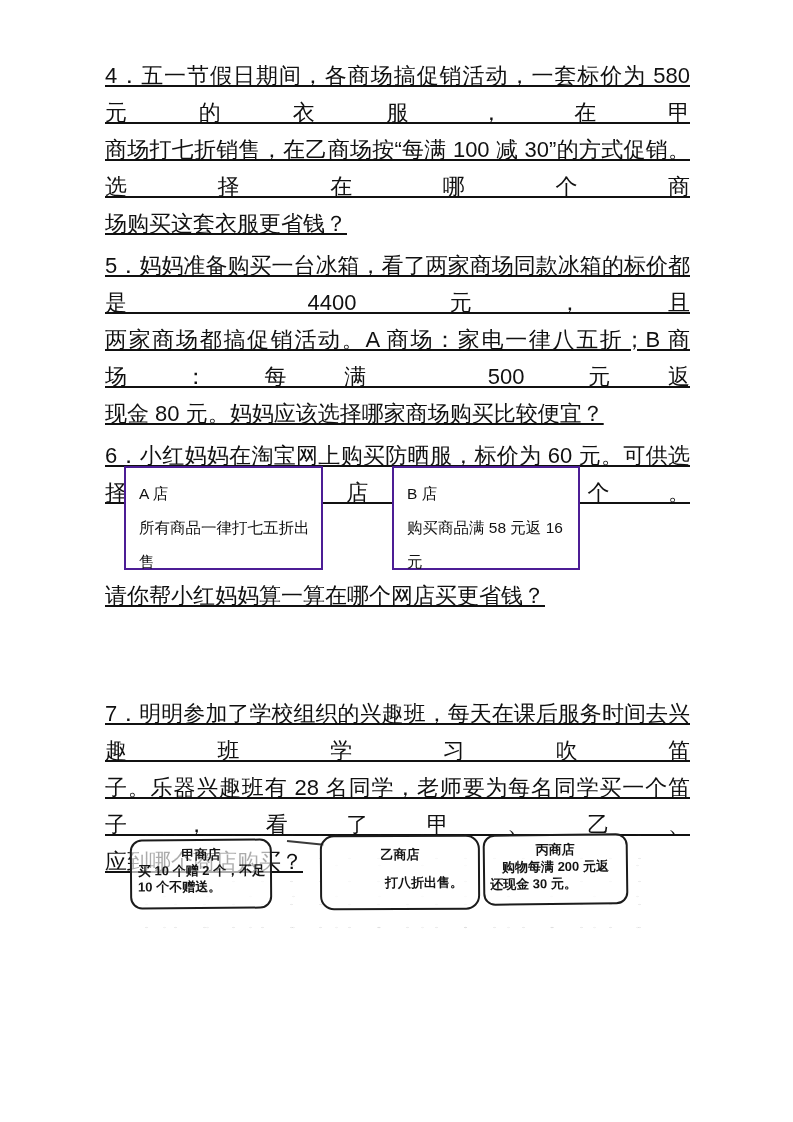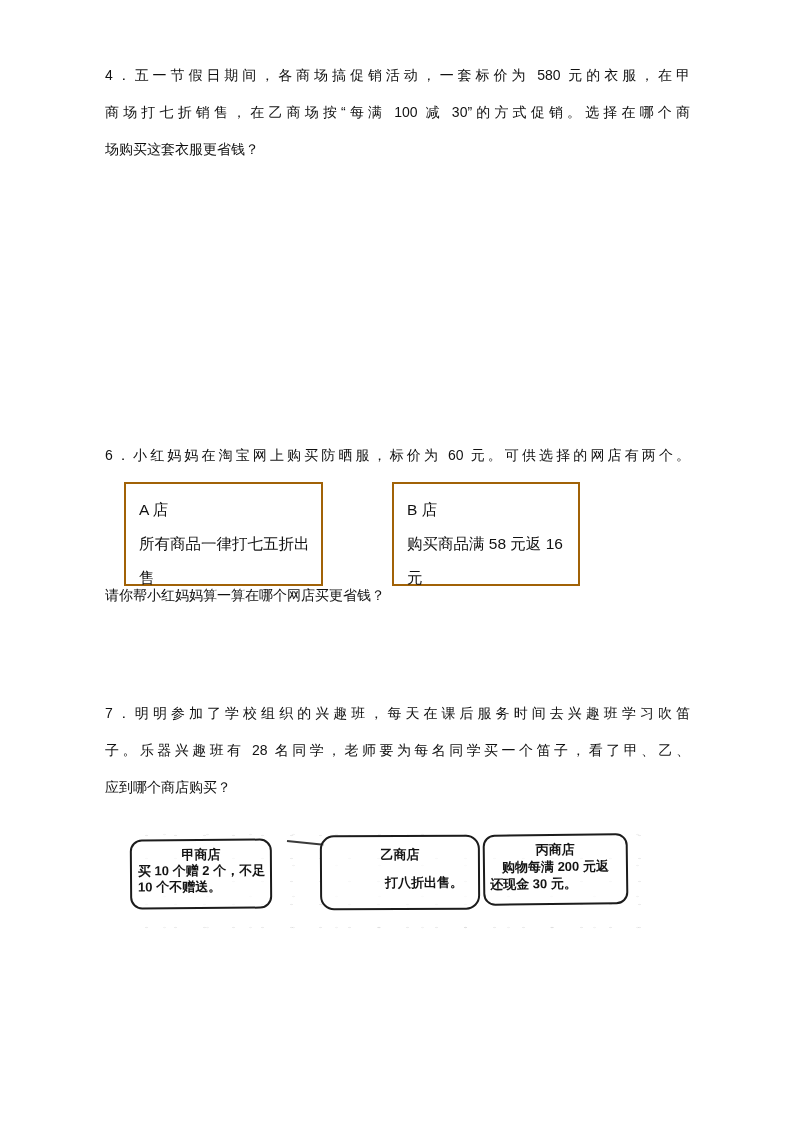--- a/index.html
+++ b/index.html
@@ -5,29 +5,29 @@
   * { margin:0; padding:0; box-sizing:border-box; }
   html,body { background:#ffffff; }
   body {
     width:793px; height:1122px; position:relative;
     font-family:"Liberation Sans","DejaVu Sans",sans-serif;
     color:#111111;
   }
   .page { position:absolute; inset:0; background:#ffffff; overflow:hidden; }
 
   
-  .para { position:absolute; left:105px; width:585px; font-size:14px; line-height:37px; }
+  .para { position:absolute; left:105px; width:585px; font-size:22px; line-height:37px;text-decoration:underline; }
   .para .line { text-align:justify; text-align-last:justify; }
   .para .line.last { text-align-last:left; }
   .para.fill .line.last { text-align-last:justify; }
 
   
   .shopbox {
-    position:absolute; top:482px; height:104px;
-    border:2px solid #a16207; background:#ffffff;
+    position:absolute; top:466px; height:104px;
+    border:2px solid #4c1d95; background:#ffffff;
     font-size:15.5px; line-height:34px; padding:9px 13px 0;
   }
   .shopbox .line { white-space:nowrap; text-align:left; }
   .shopbox-a { left:124px; width:199px; }
   .shopbox-b { left:360px; width:188px;margin-left:32px; }
 
   
   .scan {
     position:absolute; left:128px; top:818px; width:520px; height:112px;
     background-image:
@@ -59,20 +59,25 @@
 <body>
 
 <div class="page">
 
   <div class="para" style="top:57px">
       <div class="line">4．五一节假日期间，各商场搞促销活动，一套标价为 580 元的衣服，在甲</div>
       <div class="line">商场打七折销售，在乙商场按“每满 100 减 30”的方式促销。选择在哪个商</div>
       <div class="line last">场购买这套衣服更省钱？</div>
     </div>
 
+  <div class="para" style="top:247px">
+      <div class="line">5．妈妈准备购买一台冰箱，看了两家商场同款冰箱的标价都是 4400 元，且</div>
+      <div class="line">两家商场都搞促销活动。A 商场：家电一律八五折；B 商场：每满 500 元返</div>
+      <div class="line last">现金 80 元。妈妈应该选择哪家商场购买比较便宜？</div>
+    </div>
 
   <div class="para fill" style="top:437px">
       <div class="line last">6．小红妈妈在淘宝网上购买防晒服，标价为 60 元。可供选择的网店有两个。</div>
     </div>
 
   <div class="shopbox shopbox-a">
     <div class="line">A 店</div>
     <div class="lines">
         <div class="line">所有商品一律打七五折出</div>
         <div class="line last">售</div>

